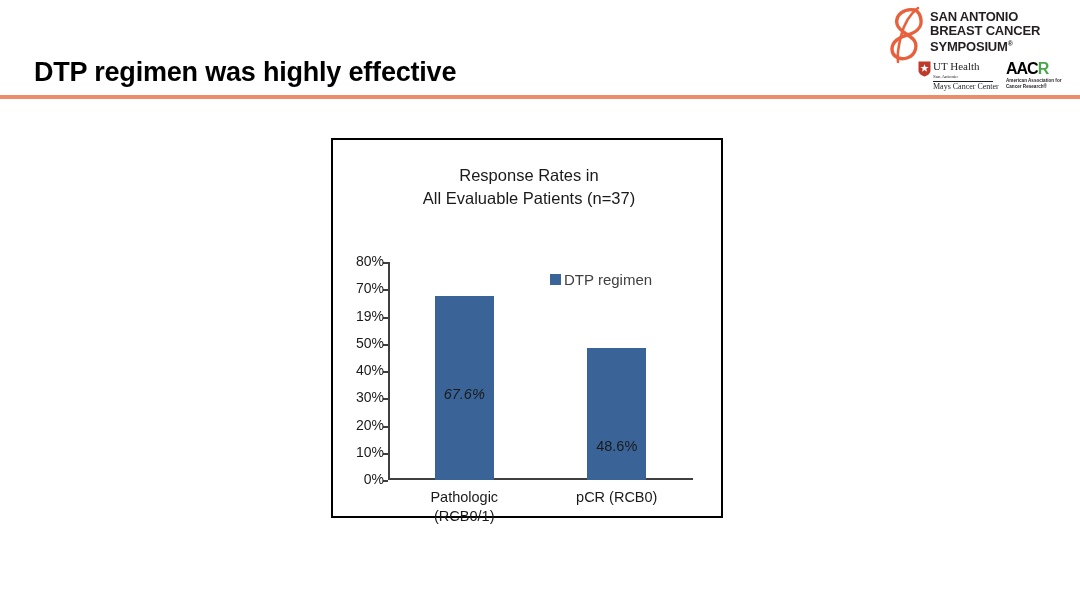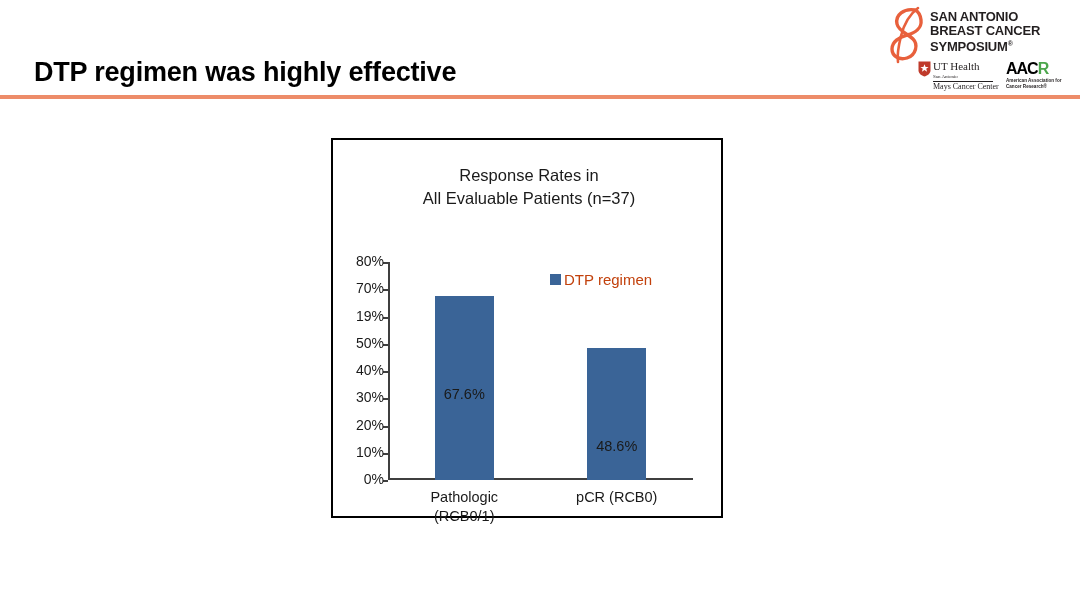--- a/index.html
+++ b/index.html
@@ -243,21 +243,21 @@
     gap: 3px;
   }
   #legend-swatch {
     width: 11px;
     height: 11px;
     background: #3A6497;
     flex: 0 0 auto;
   }
   #legend-label {
     font-size: 15px;
-    color: #c2410c;
+    color: #404040;
     white-space: nowrap;
   }
 </style>
 </head>
 <body>
 
 <div id="slide-title">DTP regimen was highly effective</div>
 
 <div id="title-divider"></div>
 
@@ -321,21 +321,21 @@
         <div class="y-tick-label" style="top: 138.25px;">30%</div>
         <div class="y-tick" style="top: 165.5px;"></div>
         <div class="y-tick-label" style="top: 165.5px;">20%</div>
         <div class="y-tick" style="top: 192.75px;"></div>
         <div class="y-tick-label" style="top: 192.75px;">10%</div>
         <div class="y-tick" style="top: 220px;"></div>
         <div class="y-tick-label" style="top: 220px;">0%</div>
       </div>
     <div id="bars">
         <div class="bar" style="left: 46.75px; top: 35.79px; width: 59px; height: 184.21px; background: rgb(58, 100, 151);"></div>
-        <div class="bar-label" style="left: 38.75px; width: 75px; top: 125.79px;">67.6%</div>
+        <div class="bar-label" style="left: 38.75px; width: 75px; top: 125.79px; font-style: italic;">67.6%</div>
         <div class="bar" style="left: 199.25px; top: 87.565px; width: 59px; height: 132.435px; background: rgb(58, 100, 151);"></div>
         <div class="bar-label" style="left: 191.25px; width: 75px; top: 177.565px;">48.6%</div>
       </div>
     <div id="cat-labels">
         <div class="cat-label" style="left: 0px; width: 152.5px; top: 228px;">
           <div>Pathologic</div>
           <div>(RCB0/1)</div>
         </div>
         <div class="cat-label" style="left: 152.5px; width: 152.5px; top: 228px;">
           <div>pCR (RCB0)</div>

